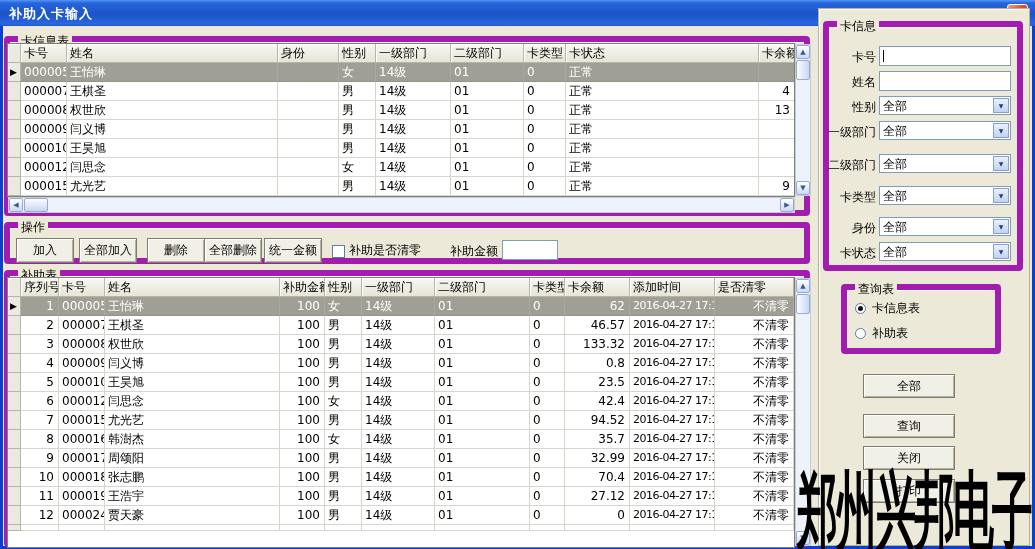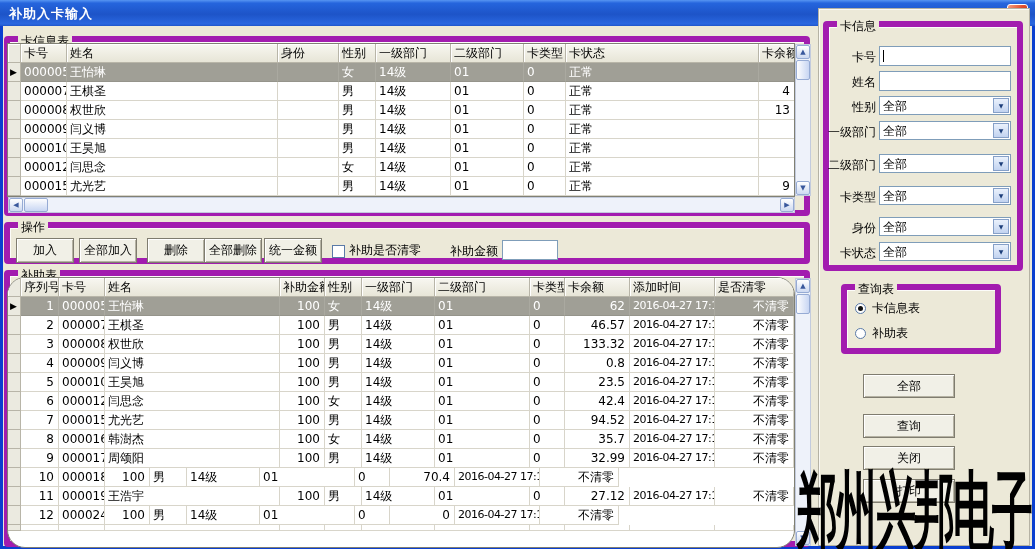--- a/index.html
+++ b/index.html
@@ -212,21 +212,21 @@
   <div class="btn" style="left: 6px; top: 10px; width: 58px; height: 25px; font-family: Liberation Serif, serif;">加入</div>
       <div class="btn" style="left: 69px; top: 10px; width: 58px; height: 25px;">全部加入</div>
       <div class="btn" style="left: 137px; top: 10px; width: 58px; height: 25px;">删除</div>
       <div class="btn" style="left: 194px; top: 10px; width: 58px; height: 25px;">全部删除</div>
       <div class="btn" style="left: 254px; top: 10px; width: 58px; height: 25px;">统一金额</div>
     </div>
 
   <div class="gbox" style="left:4px;top:270px;width:806px;height:277px;">
     <span class="glabel">补助表</span>
   </div>
-  <div class="grid" id="grid2" style="left:7px;top:277px;width:788px;height:271px;border-radius:18px;">
+  <div class="grid" id="grid2" style="left:7px;top:277px;width:788px;height:271px;">
       <div class="ghead">
         <div class="hcell ind" style="width: 13px;"></div>
         <div class="hcell" style="width: 38px;">序列号</div>
         <div class="hcell" style="width: 46px;">卡号</div>
         <div class="hcell" style="width: 175px;">姓名</div>
         <div class="hcell" style="width: 45px;">补助金额</div>
         <div class="hcell" style="width: 37px;">性别</div>
         <div class="hcell" style="width: 73px;">一级部门</div>
         <div class="hcell" style="width: 95px;">二级部门</div>
         <div class="hcell" style="width: 35px;">卡类型</div>
@@ -357,20 +357,21 @@
         <div class="gcell" style="width: 95px;">01</div>
         <div class="gcell" style="width: 35px;">0</div>
         <div class="gcell r" style="width: 65px;">32.99</div>
         <div class="gcell small" style="width: 85px;">2016-04-27 17:10:</div>
         <div class="gcell r" style="width: 79px;">不清零</div>
       </div>
       <div class="grow">
         <div class="gcell ind" style="width: 13px;"></div>
         <div class="gcell r" style="width: 38px;">10</div>
         <div class="gcell" style="width: 46px;">000018</div>
+        <div class="gcell" style="width: 175px;">张志鹏</div>
         <div class="gcell r" style="width: 45px;">100</div>
         <div class="gcell" style="width: 37px;">男</div>
         <div class="gcell" style="width: 73px;">14级</div>
         <div class="gcell" style="width: 95px;">01</div>
         <div class="gcell" style="width: 35px;">0</div>
         <div class="gcell r" style="width: 65px;">70.4</div>
         <div class="gcell small" style="width: 85px;">2016-04-27 17:10:</div>
         <div class="gcell r" style="width: 79px;">不清零</div>
       </div>
       <div class="grow">
@@ -384,20 +385,21 @@
         <div class="gcell" style="width: 95px;">01</div>
         <div class="gcell" style="width: 35px;">0</div>
         <div class="gcell r" style="width: 65px;">27.12</div>
         <div class="gcell small" style="width: 85px;">2016-04-27 17:10:</div>
         <div class="gcell r" style="width: 79px;">不清零</div>
       </div>
       <div class="grow">
         <div class="gcell ind" style="width: 13px;"></div>
         <div class="gcell r" style="width: 38px;">12</div>
         <div class="gcell" style="width: 46px;">000024</div>
+        <div class="gcell" style="width: 175px;">贾天豪</div>
         <div class="gcell r" style="width: 45px;">100</div>
         <div class="gcell" style="width: 37px;">男</div>
         <div class="gcell" style="width: 73px;">14级</div>
         <div class="gcell" style="width: 95px;">01</div>
         <div class="gcell" style="width: 35px;">0</div>
         <div class="gcell r" style="width: 65px;">0</div>
         <div class="gcell small" style="width: 85px;">2016-04-27 17:10:</div>
         <div class="gcell r" style="width: 79px;">不清零</div>
       </div>
       <div class="grow" style="height: 6px;">

